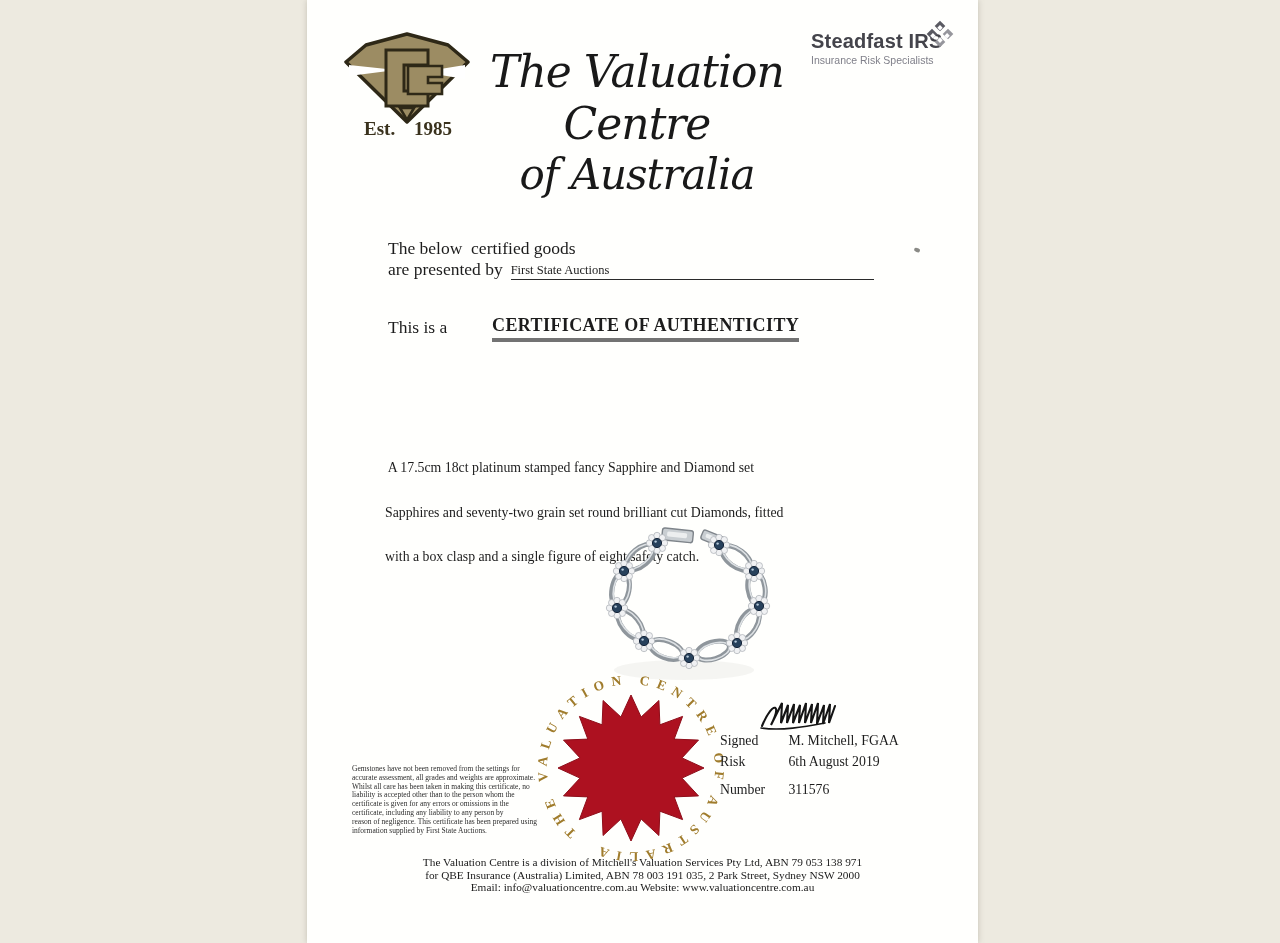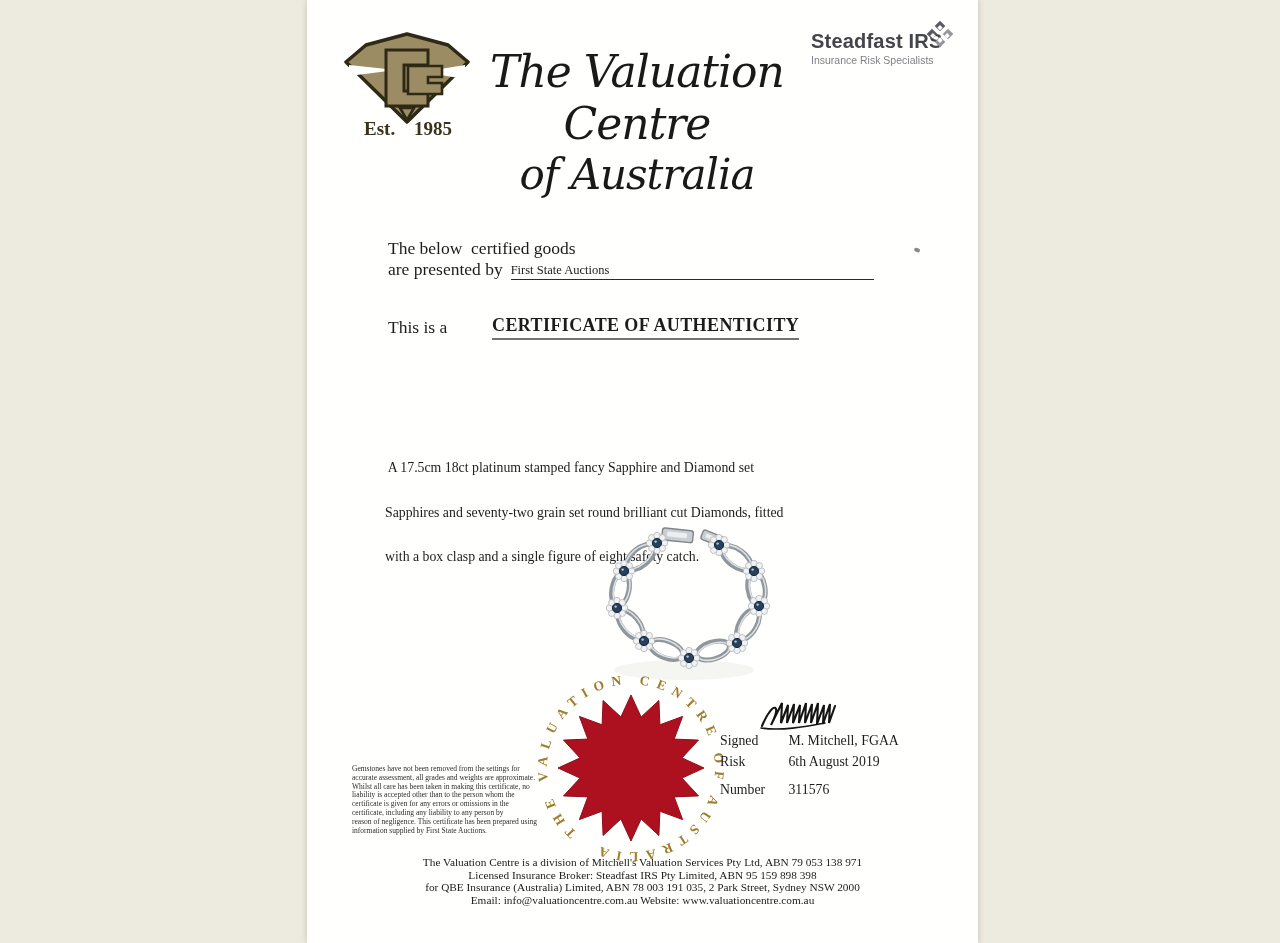--- a/index.html
+++ b/index.html
@@ -24,21 +24,21 @@
   
   .pres1{position:absolute;left:81px;top:238px;font-size:17.5px;white-space:pre;}
   .pres2{position:absolute;left:81px;top:259px;font-size:17.5px;display:flex;align-items:flex-end;}
   .pres2 .lbl{white-space:pre;}
   .pres2 .uline{display:inline-block;width:323px;margin-left:8px;border-bottom:1.5px solid #2a2a2a;
                 font-size:12.5px;padding-bottom:1px;padding-right:40px;}
 
   
   .thisis{position:absolute;left:81px;top:317px;font-size:17.5px;}
   .certtitle{position:absolute;left:185px;top:315px;font-size:18px;font-weight:bold;
-             letter-spacing:.4px;border-bottom:2px solid #737373;padding-bottom:2px;}
+             letter-spacing:.4px;border-bottom:4px solid #737373;padding-bottom:2px;}
 
   
   .desc{position:absolute;left:78px;top:431px;font-size:13.8px;line-height:14.9px;white-space:pre;}
   .specs{position:absolute;left:81px;top:503px;font-size:13.8px;line-height:14.6px;white-space:pre;}
 
   
   .sigrow{position:absolute;font-size:13.8px;}
   .sigrow .lb{display:inline-block;width:65px;}
   .r-signed{left:413px;top:733px;}
   .r-date{left:413px;top:754px;}
@@ -195,20 +195,19 @@
       <div>Whilst all care has been taken in making this certificate, no</div>
       <div>liability is accepted other than to the person whom the</div>
       <div>certificate is given for any errors or omissions in the</div>
       <div>certificate, including any liability to any person by</div>
       <div>reason of negligence. This certificate has been prepared using</div>
       <div>information supplied by First State Auctions.</div>
     </div>
 
     <div class="footer">
       <div>The Valuation Centre is a division of Mitchell's Valuation Services Pty Ltd, ABN 79 053 138 971</div>
-      <div>Licensed Insurance Broker: Steadfast IRS Pty Limited, ABN 95 159 898 398</div>
       <div>for QBE Insurance (Australia) Limited, ABN 78 003 191 035, 2 Park Street, Sydney NSW 2000</div>
       <div>Email: info@valuationcentre.com.au Website: www.valuationcentre.com.au</div>
     </div>
 
   </div>
   <div class="speck"></div>
 </div>
 
 </body></html>

